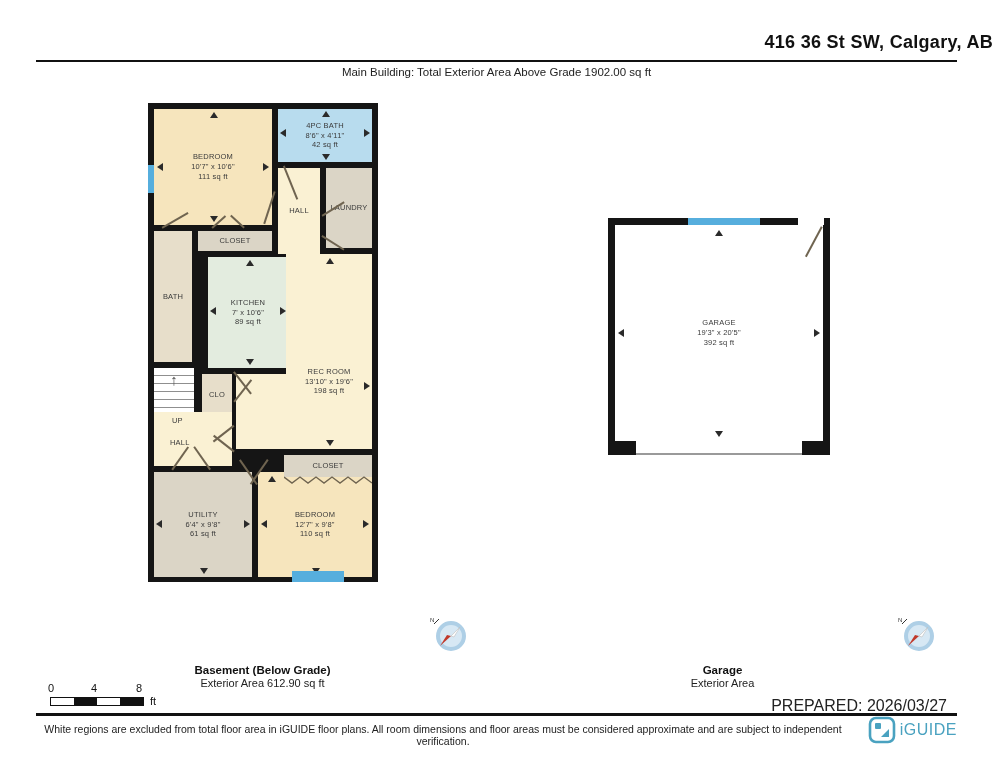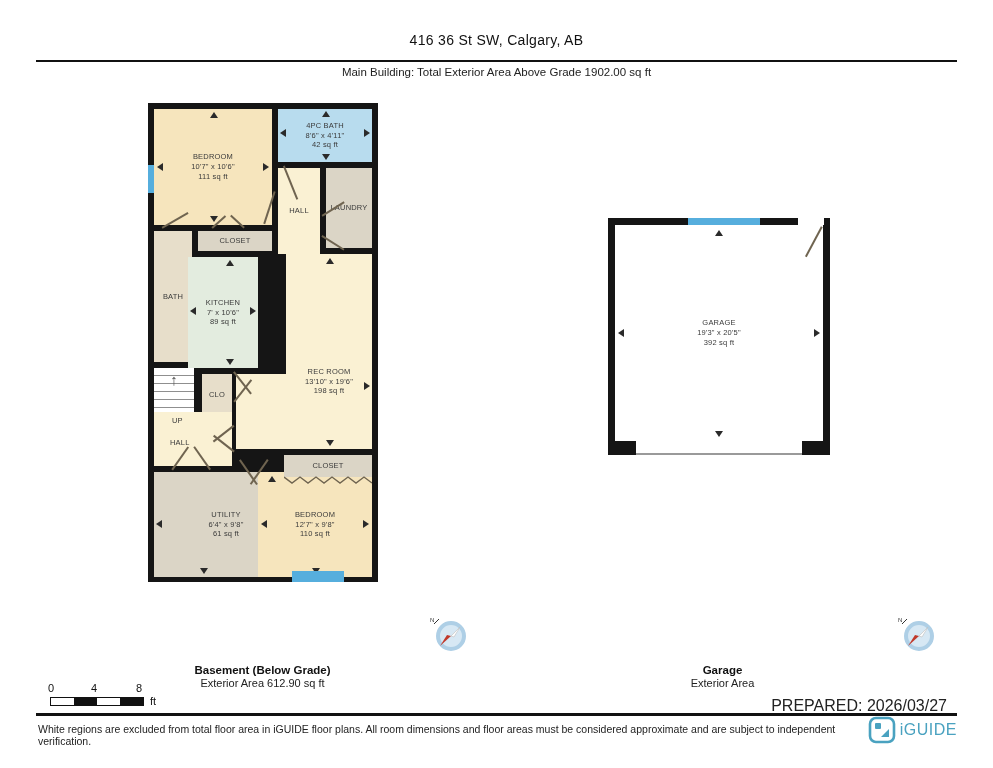--- a/index.html
+++ b/index.html
@@ -1,21 +1,21 @@
 <!DOCTYPE html>
 <html style="--wall: #151515; --room-beige: #f6e5bd; --room-cream: #faf1d3; --room-gray: #dbd5c6; --room-tan: #e7deca; --room-green: #e3ecdf; --room-blue: #b8dcee; --window-blue: #56aedd; --brand-teal: #4aa2c0; --compass-red: #c0392b;"><head>
 <meta charset="utf-8">
 <style>
   html,body{margin:0;padding:0;background:#ffffff;}
   .page{position:relative;width:993px;height:768px;background:#fff;overflow:hidden;
         font-family:"Liberation Sans","DejaVu Sans",sans-serif;color:#222;}
 
   
-  .title{position:absolute;top:32px;left:0;width:100%;text-align:center;
-         font-size:14px;font-weight:normal;color:#111;letter-spacing:.3px;}
+  .title{position:absolute;top:32px;left:0;width:100%;text-align:right;
+         font-size:18px;font-weight:bold;color:#111;letter-spacing:.3px;}
   .header-rule{position:absolute;top:60px;left:36px;width:921px;height:2px;background:#111;}
   .subtitle{position:absolute;top:66px;left:0;width:100%;text-align:center;font-size:11.5px;color:#222;}
 
   
   .plan{position:absolute;background:var(--wall,#151515);}
   .plan-basement{left:148px;top:103px;width:230px;height:479px;}
   .plan-garage{left:608px;top:218px;width:222px;height:237px;}
 
   .room{position:absolute;display:flex;align-items:center;justify-content:center;
         text-align:center;font-size:7.5px;line-height:1.3;color:#3a3a3a;letter-spacing:.2px;}
@@ -28,28 +28,28 @@
   .blue{background:var(--room-blue,#b8dcee);}
   .white{background:#ffffff;}
 
   
   .r-bedroom1{left:6px;top:6px;width:118px;height:116px;}
   .r-bath{left:130px;top:6px;width:94px;height:53px;}
   .r-hall-upper{left:130px;top:65px;width:42px;height:86px;}
   .r-laundry{left:178px;top:65px;width:46px;height:80px;}
   .r-closet-upper{left:50px;top:128px;width:74px;height:20px;}
   .r-strg{left:6px;top:128px;width:38px;height:131px;}
-  .r-kitchen{left:40px;top:154px;width:70px;height:111px;}
+  .r-kitchen{left:60px;top:154px;width:80px;height:111px;}
   .r-rec{left:138px;top:151px;width:86px;height:195px;}
   .r-rec-ext{left:88px;top:271px;width:50px;height:75px;}
   .r-stairs{left:6px;top:265px;width:40px;height:44px;background:#fff;
             background-image:repeating-linear-gradient(to bottom,#ffffff 0 7px,#8f8f8f 7px 8px);}
   .r-clo{left:54px;top:271px;width:30px;height:42px;}
   .r-hall-lower{left:6px;top:309px;width:78px;height:54px;}
-  .r-utility{left:6px;top:369px;width:98px;height:105px;padding-left:23px;}
+  .r-utility{left:6px;top:369px;width:98px;height:105px;}
   .r-bedroom2{left:110px;top:369px;width:114px;height:105px;}
   .r-closet-lower{left:136px;top:352px;width:88px;height:22px;z-index:3;}
 
   
   .r-garage{left:7px;top:7px;width:208px;height:216px;}
   .garage-opening{position:absolute;left:28px;top:223px;width:166px;height:12px;background:#fff;
                   border-bottom:2px solid #9a9a9a;z-index:2;}
 
   
   .win{position:absolute;background:var(--window-blue,#56aedd);z-index:4;}
@@ -93,21 +93,21 @@
   .sn0{left:48px;} .sn4{left:91px;} .sn8{left:136px;}
   .scale-bar{position:absolute;left:50px;top:697px;width:92px;height:7px;
              border:1px solid #111;display:flex;}
   .scale-bar div{flex:1;}
   .seg-w{background:#fff;} .seg-b{background:#111;}
   .scale-unit{position:absolute;left:150px;top:695px;font-size:11px;color:#111;}
 
   
   .prepared{position:absolute;right:46px;top:697px;font-size:16px;color:#222;}
   .footer-rule{position:absolute;top:713px;left:36px;width:921px;height:3px;background:#111;}
-  .disclaimer{position:absolute;left:38px;top:723px;width:810px;font-size:10.5px;color:#222;}
+  .disclaimer{position:absolute;left:38px;top:723px;width:810px;font-size:10.5px;color:#222;text-align:center;}
   .brand{position:absolute;right:36px;top:716px;display:flex;align-items:center;gap:4px;}
   .brand-text{font-size:16px;color:var(--brand-teal,#4aa2c0);letter-spacing:.5px;}
 </style>
 </head>
 <body>
 
 <div class="page">
 
   <div class="title">416 36 St SW, Calgary, AB</div>
   <div class="header-rule"></div>

